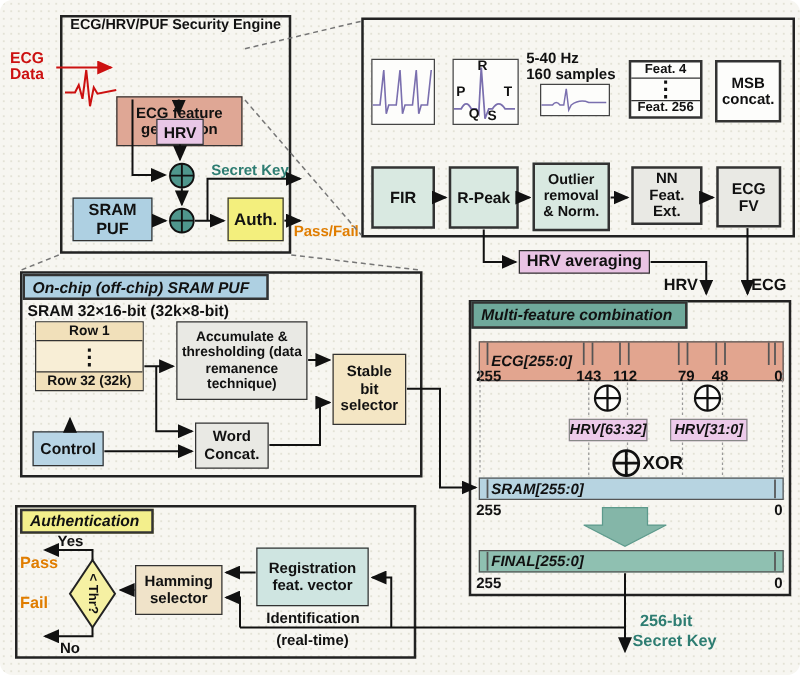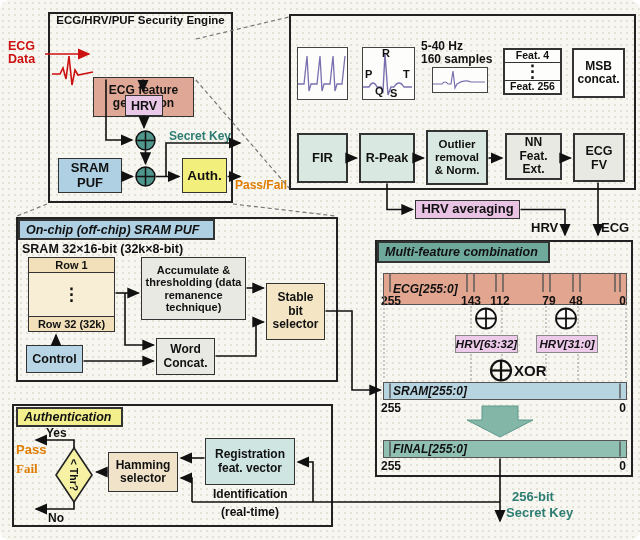--- a/index.html
+++ b/index.html
@@ -89,21 +89,21 @@
   <div class="box" style="left:505px;top:133px;width:57px;height:47px;background:#e9e9e4;border-width:2px;font-size:12px;padding:15px 4px;">NN Feat. Ext.</div>
   <div class="box" style="left:573px;top:133px;width:52px;height:49px;background:#e9e9e4;border-width:2px;font-size:12.5px;padding:0 8px;">ECG FV</div>
 
   <div class="box" style="left:415px;top:200px;width:105px;height:19px;background:#e9c3e4;font-size:13px;">HRV averaging</div>
   <div class="lbl" style="left:531px;top:220px;font-size:13px;">HRV</div>
   <div class="lbl" style="left:601px;top:220px;font-size:13px;">ECG</div>
 
   <div class="panel" style="left:16px;top:217px;width:322px;height:165px;"></div>
   <div class="tag" style="left:18px;top:219px;width:197px;height:21px;background:#aed0e2;">On-chip (off-chip) SRAM PUF</div>
   <div class="lbl" style="left:22px;top:242px;font-size:12.5px;">SRAM 32×16-bit (32k×8-bit)</div>
-  <div class="box cellcol" style="left:28px;top:257px;width:87px;height:75px;background:#f8eed6;font-size:11px;">
+  <div class="box cellcol" style="left:28px;top:257px;width:87px;height:56px;background:#f8eed6;font-size:11px;">
     <div class="cell" style="border-bottom:1.5px solid #333;background:#f1e0ba;">Row 1</div>
     <div class="dots">⋮</div>
     <div class="cell" style="border-top:1.5px solid #333;background:#f1e0ba;">Row 32 (32k)</div>
   </div>
   <div class="box" style="left:26px;top:345px;width:57px;height:28px;background:#b8d5e5;font-size:12.5px;">Control</div>
   <div class="box" style="left:141px;top:257px;width:105px;height:63px;background:#e9e9e4;font-size:11px;padding:0 2px;">Accumulate &amp; thresholding (data remanence technique)</div>
   <div class="box" style="left:156px;top:338px;width:59px;height:37px;background:#e9e9e4;font-size:12px;padding:0 6px;">Word Concat.</div>
   <div class="box" style="left:266px;top:283px;width:59px;height:57px;background:#f4e6c4;font-size:12px;padding:0 8px;">Stable bit selector</div>
 
   <div class="panel" style="left:375px;top:240px;width:258px;height:237px;"></div>
@@ -134,21 +134,21 @@
 
   <div class="panel" style="left:12px;top:404px;width:321px;height:123px;"></div>
   <div class="tag" style="left:16px;top:407px;width:107px;height:20px;background:#f3ef8c;">Authentication</div>
   <div class="lbl" style="left:44px;top:462px;width:60px;height:26px;display:flex;align-items:center;justify-content:center;transform:rotate(90deg);font-size:10.5px;z-index:7;">&lt; Thr?</div>
   <div class="box" style="left:108px;top:452px;width:70px;height:40px;background:#f0e3c9;font-size:12px;padding:0 4px;">Hamming selector</div>
   <div class="box" style="left:205px;top:438px;width:90px;height:47px;background:#cfe5e1;font-size:12px;padding:0 6px;">Registration feat. vector</div>
   <div class="lbl" style="left:213px;top:487px;font-size:12px;">Identification</div>
   <div class="lbl" style="left:221px;top:505px;font-size:12px;">(real-time)</div>
   <div class="lbl" style="left:46px;top:426px;font-size:12px;">Yes</div>
   <div class="lbl orange" style="left:16px;top:442px;font-size:13px;">Pass</div>
-  <div class="lbl orange" style="left:16px;top:461px;font-size:13px;font-family:Liberation Serif, serif;">Fail</div>
+  <div class="lbl orange" style="left:16px;top:474px;font-size:13px;">Fail</div>
   <div class="lbl" style="left:48px;top:511px;font-size:12px;">No</div>
 
   <svg class="overlay" width="640" height="540" viewBox="0 0 640 540">
     <defs>
       <marker id="ab" markerWidth="8" markerHeight="7" refX="7" refY="3.5" orient="auto">
           <path d="M0,0 L8,3.5 L0,7 Z" fill="#111"></path>
         </marker>
       <marker id="ar" markerWidth="8" markerHeight="7" refX="7" refY="3.5" orient="auto">
           <path d="M0,0 L8,3.5 L0,7 Z" fill="#cc1111"></path>
         </marker>

